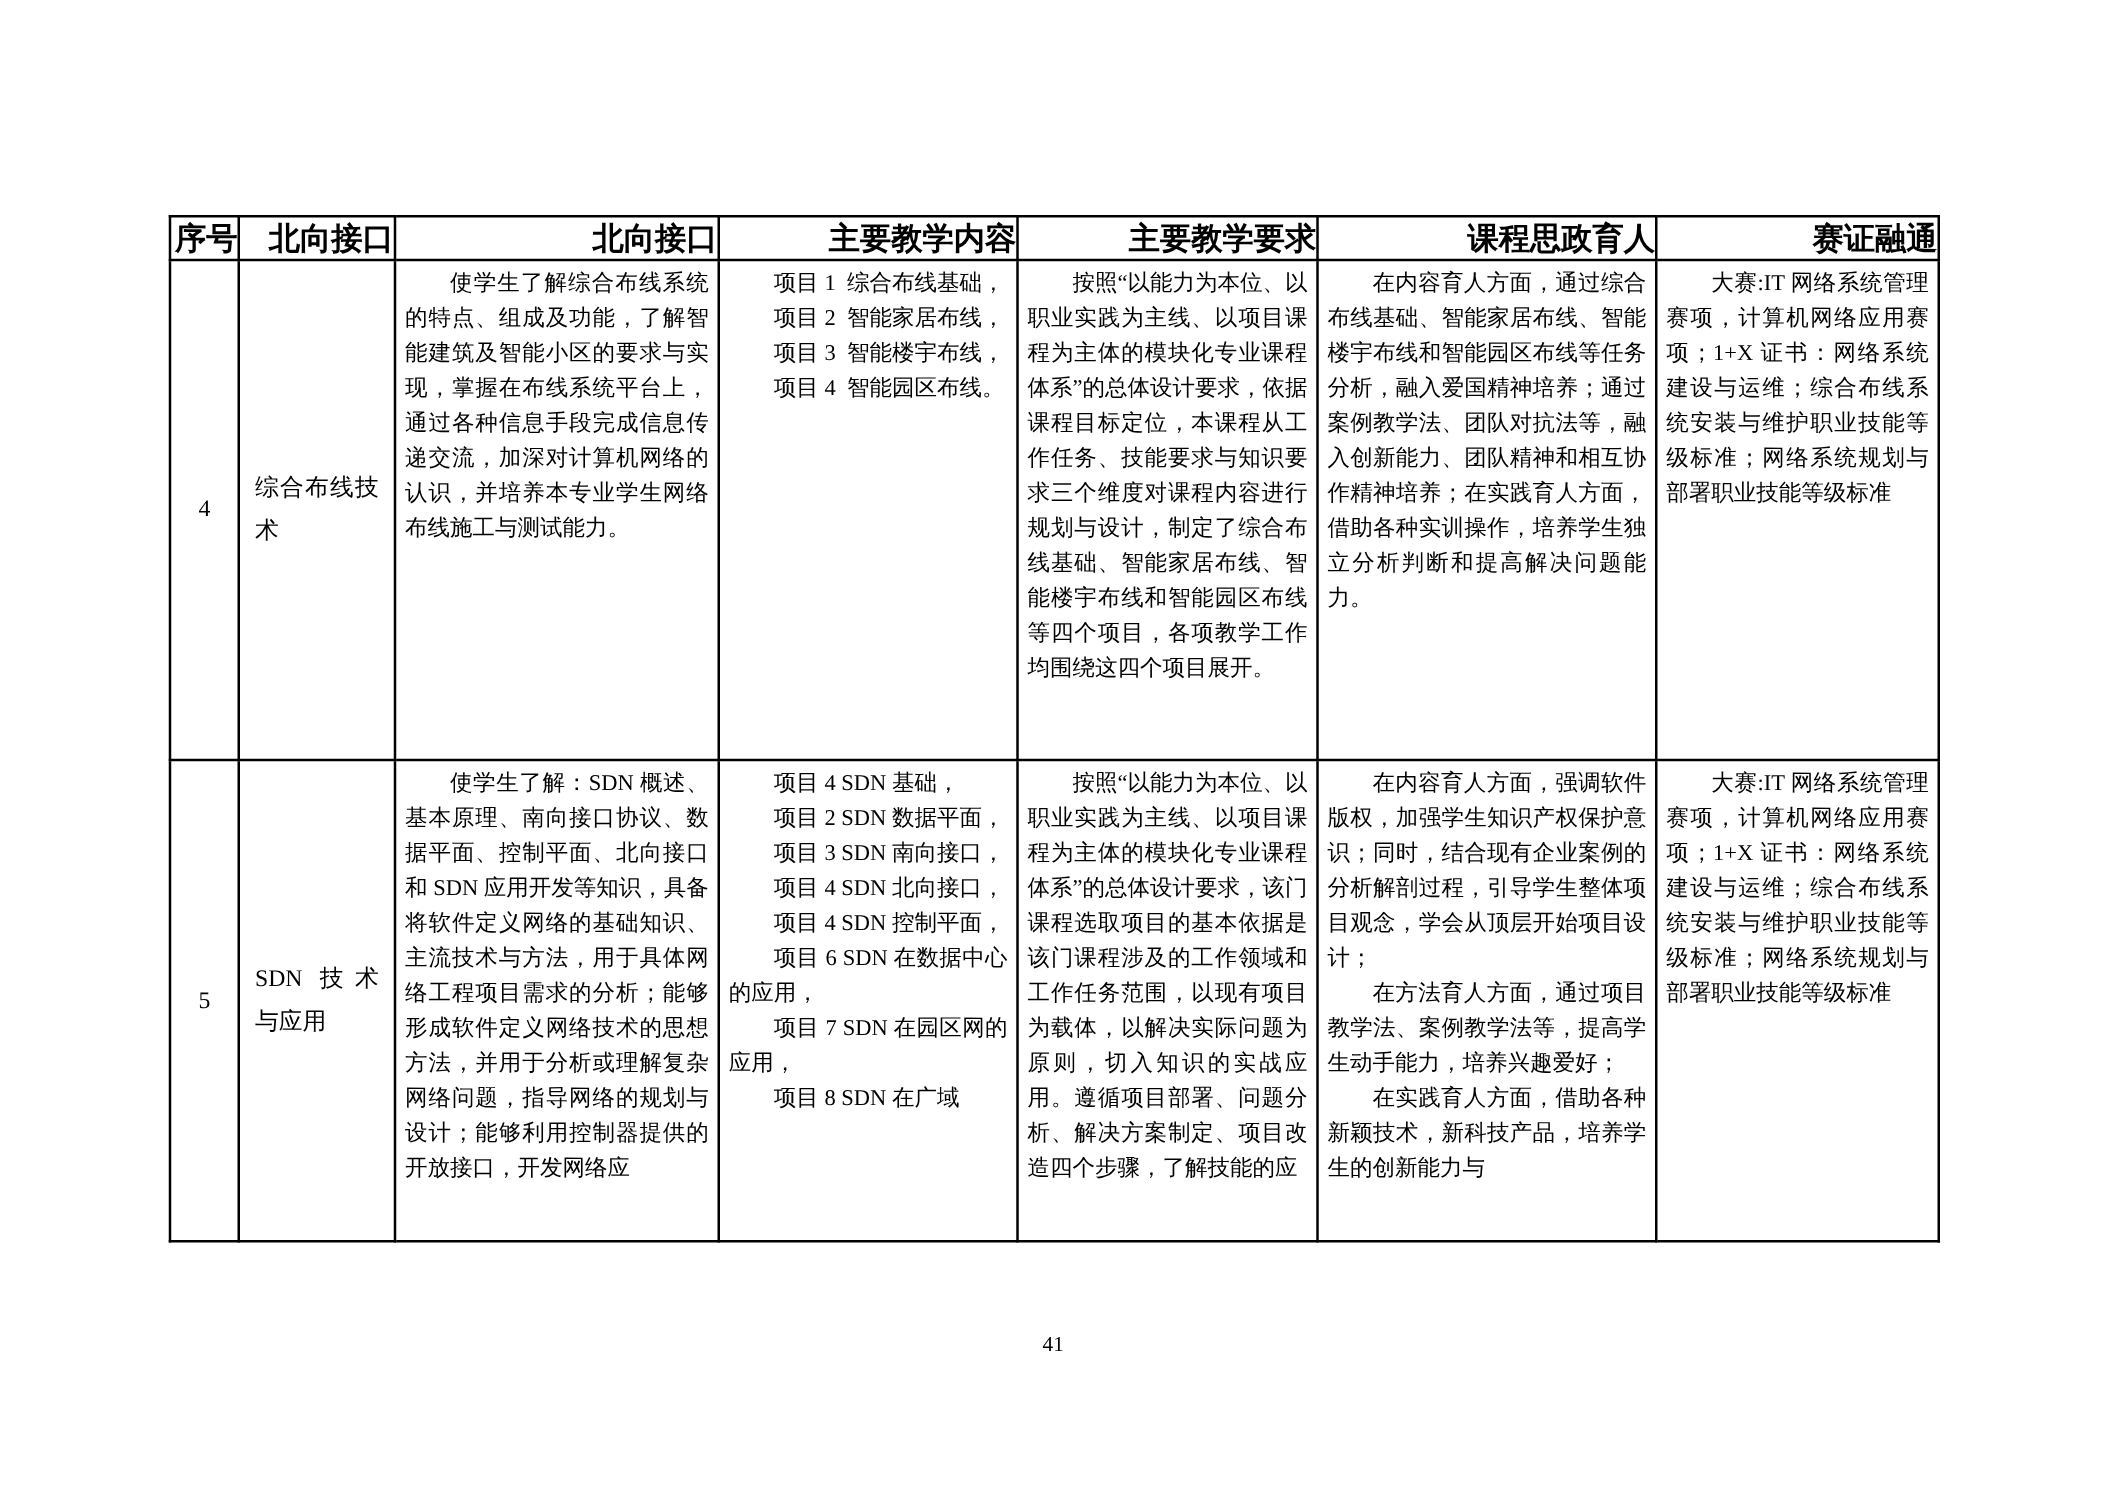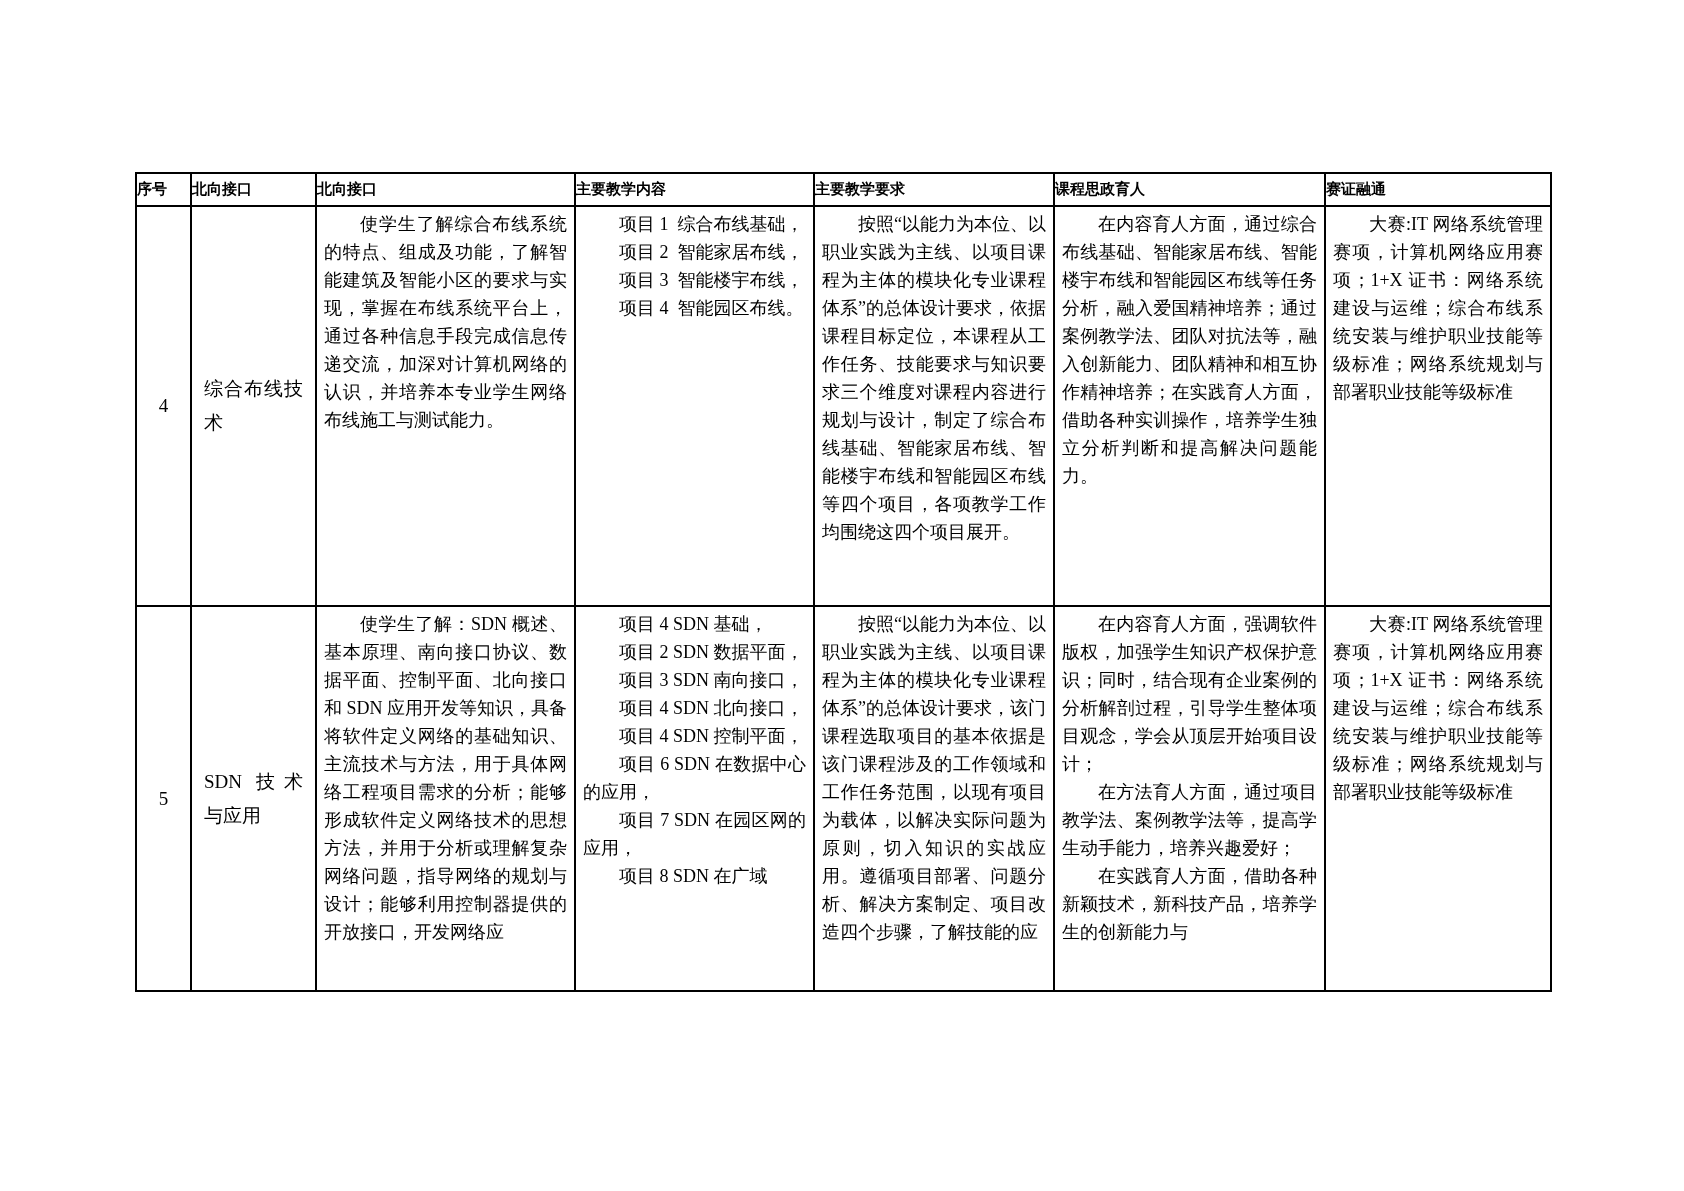--- a/index.html
+++ b/index.html
@@ -24,22 +24,22 @@
     padding:0;
     overflow:hidden;
   }
   tr.header-row{height:33px;}
   tr.row-4{height:400px;}
   tr.row-5{height:385px;}
 
   th.hcell{
     font-family:"Liberation Sans","DejaVu Sans",sans-serif;
     font-weight:bold;
-    font-size:15px;
-    text-align:left;
+    font-size:25px;
+    text-align:right;
     vertical-align:middle;
     white-space:nowrap;
   }
   td.c-no{
     font-size:19px;
     text-align:center;
     vertical-align:middle;
   }
   td.c-name{
     font-size:19px;
@@ -172,13 +172,14 @@
         </td>
         <td class="c-body">
           <div class="clip">
               <p class="para">大赛:IT 网络系统管理赛项，计算机网络应用赛项；1+X 证书：网络系统建设与运维；综合布线系统安装与维护职业技能等级标准；网络系统规划与部署职业技能等级标准</p>
             </div>
         </td>
       </tr>
     </tbody>
   </table>
 
+  <div class="page-number">41</div>
 </div>
 
 </body></html>

